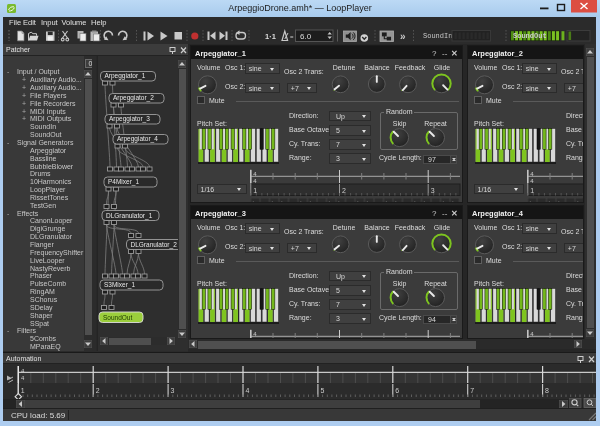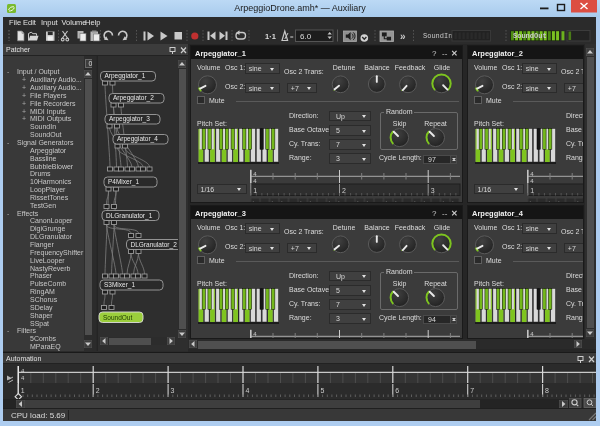--- a/index.html
+++ b/index.html
@@ -41,35 +41,35 @@
 .trow{position:absolute;left:0;width:84px;height:8px;font-size:7px;color:#c8c8c8;white-space:nowrap}
 .tpm{position:absolute;font-size:7px;color:#aaa}
 .sb{position:absolute;background:#2c2c2c}
 .sbt{position:absolute;background:#4f4f4f}
 </style></head><body>
 <div class="titlebar">
     <svg class="ov" style="left:7px;top:4px" width="9" height="9">
       <rect width="9" height="9" rx="1.5" fill="#79ba2e"></rect>
       <path d="M1.6 6 C2.4 3.6, 4 2.6, 7 2.8 M2 7 C4 7.2, 6.5 6, 7.4 3.6" stroke="#fff" stroke-width="0.9" fill="none"></path>
     </svg>
-    <div class="tt">ArpeggioDrone.amh* — Auxiliary</div>
+    <div class="tt">ArpeggioDrone.amh* — LoopPlayer</div>
     <svg class="ov" style="left:536px;top:0" width="64" height="14">
       <rect x="4" y="7.5" width="8.5" height="1.8" fill="#1b1b1b"></rect>
       <rect x="21.5" y="4.5" width="7" height="6" fill="none" stroke="#1b1b1b" stroke-width="1.4"></rect>
       <rect x="35" y="0" width="26" height="12.5" fill="#dc4e42"></rect>
       <path d="M44.5 3 l7 6 M51.5 3 l-7 6" stroke="#fff" stroke-width="1.4"></path>
     </svg>
   </div>
 <div class="dark"></div>
 <div class="menubar">
     <span style="left:6px">File</span>
     <span style="left:20px">Edit</span>
     <span style="left:38px">Input</span>
     <span style="left:58.5px">Volume</span>
-    <span style="left:82px">Help</span>
+    <span style="left:88px">Help</span>
   </div>
 <svg class="ov" style="left:3px;top:27px" width="594" height="17">
     <line x1="6" y1="3" x2="6" y2="14" stroke="#555" stroke-width="1.6" stroke-dasharray="1.6,1.8"></line>
     <path d="M14.5 4 L19 4 L21 6.3 L21 13.8 L14.5 13.8 Z" fill="#e2e2e2" stroke="#808080" stroke-width="0.7"></path>
     <path d="M19 4 L19 6.3 L21 6.3" fill="none" stroke="#808080" stroke-width="0.7"></path>
     <path d="M25.5 13.5 L27.1 8.7 L35.5 8.7 L34 13.5 Z" fill="#d6d6d6"></path>
     <path d="M25.5 13.5 L25.5 6.5 L28.2 5.2 L30 6.7 L33.5 6.7 L33.5 8.7" fill="none" stroke="#c9c9c9" stroke-width="1"></path>
     <rect x="43" y="4.5" width="8.5" height="9.3" fill="#c9c9c9"></rect>
     <rect x="44.8" y="4.8" width="4.9" height="3.2" fill="#2b2b2b"></rect>
     <rect x="44.7" y="9.3" width="5.1" height="4.2" fill="#f0f0f0"></rect>

